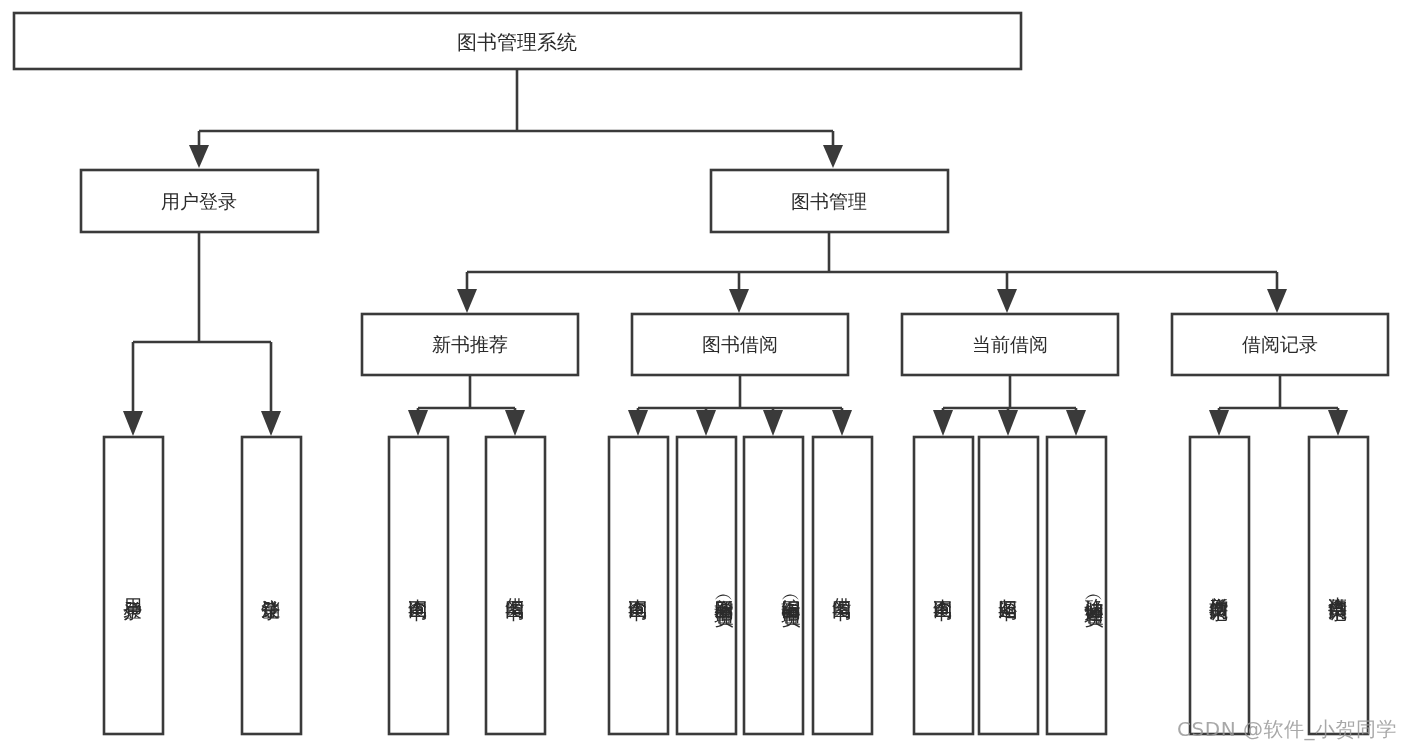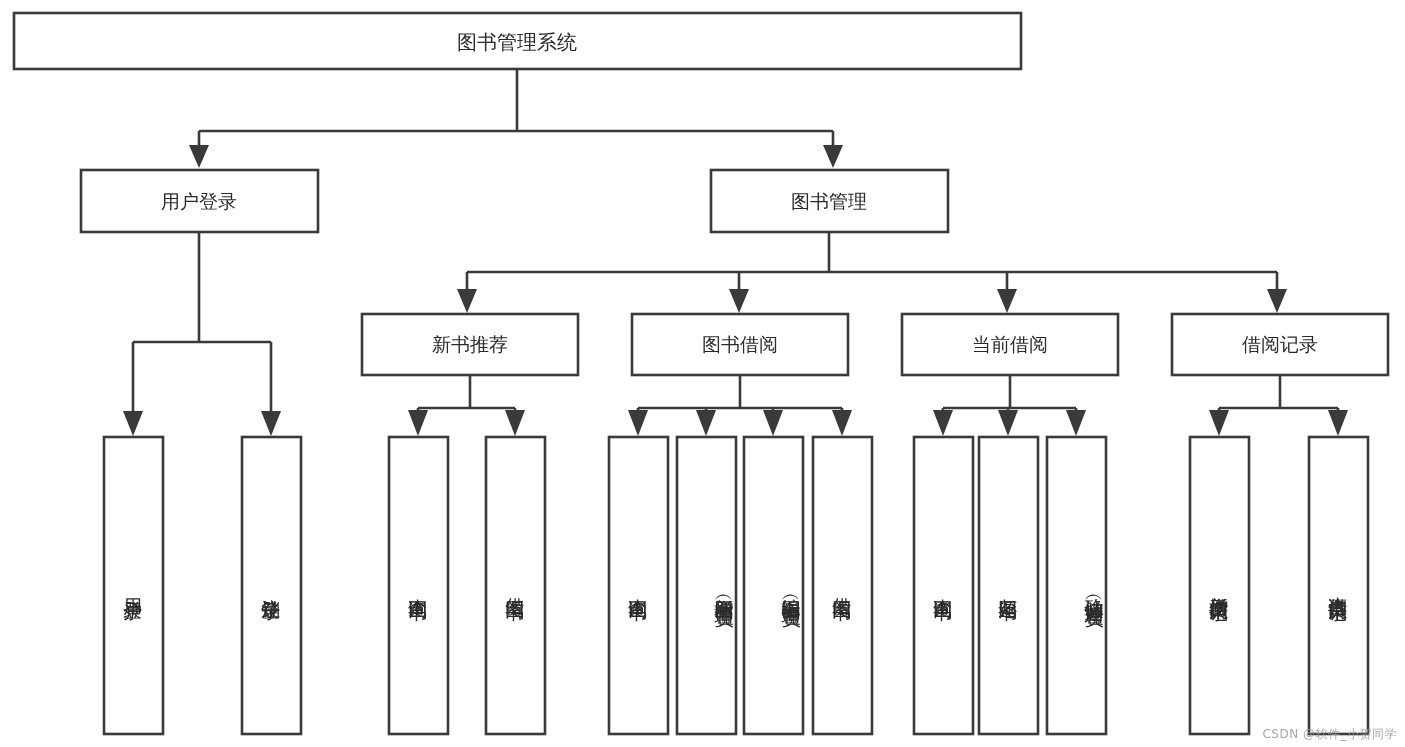--- a/index.html
+++ b/index.html
@@ -66,21 +66,21 @@
     justify-content: center;
     text-align: center;
     white-space: nowrap;
     user-select: none;
   }
   .watermark {
     position: absolute;
     right: 8px;
     bottom: 4px;
     font-family: "DejaVu Sans", "Liberation Sans", sans-serif;
-    font-size: 12px;
+    font-size: 20px;
     color: #9a9a9a;
     opacity: 0.85;
     white-space: nowrap;
     letter-spacing: 0.5px;
   }
 </style>
 </head>
 <body>
 
 <div id="diagram-root">

